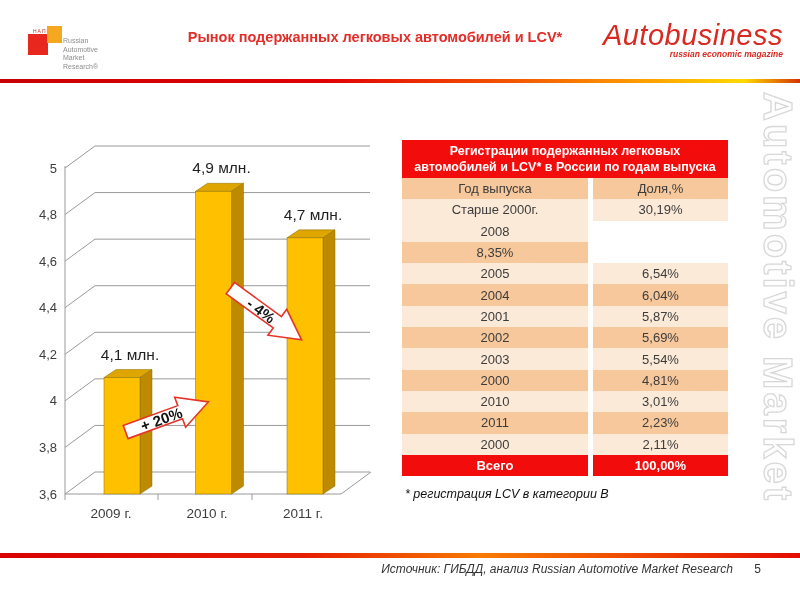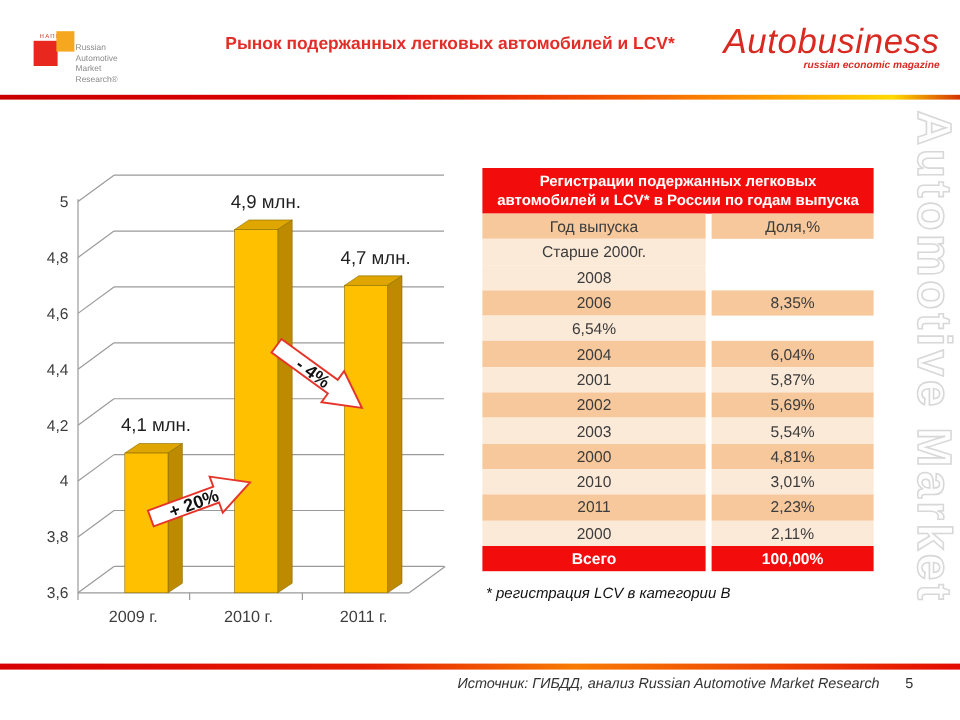--- a/index.html
+++ b/index.html
@@ -140,29 +140,30 @@
 
   <div class="tbl">
     <div class="tbl-title">Регистрации подержанных легковых автомобилей и LCV* в России по годам выпуска</div>
     <div id="table-rows">
         <div class="trow dark">
           <div class="tcell">Год выпуска</div>
           <div class="tcell">Доля,%</div>
         </div>
         <div class="trow light">
           <div class="tcell">Старше 2000г.</div>
+          <div class="tcell">30,19%</div>
         </div>
         <div class="trow light">
           <div class="tcell">2008</div>
         </div>
         <div class="trow dark">
-          <div class="tcell">2006</div>
           <div class="tcell">8,35%</div>
         </div>
         <div class="trow light">
+          <div class="tcell">2005</div>
           <div class="tcell">6,54%</div>
         </div>
         <div class="trow dark">
           <div class="tcell">2004</div>
           <div class="tcell">6,04%</div>
         </div>
         <div class="trow light">
           <div class="tcell">2001</div>
           <div class="tcell">5,87%</div>
         </div>

